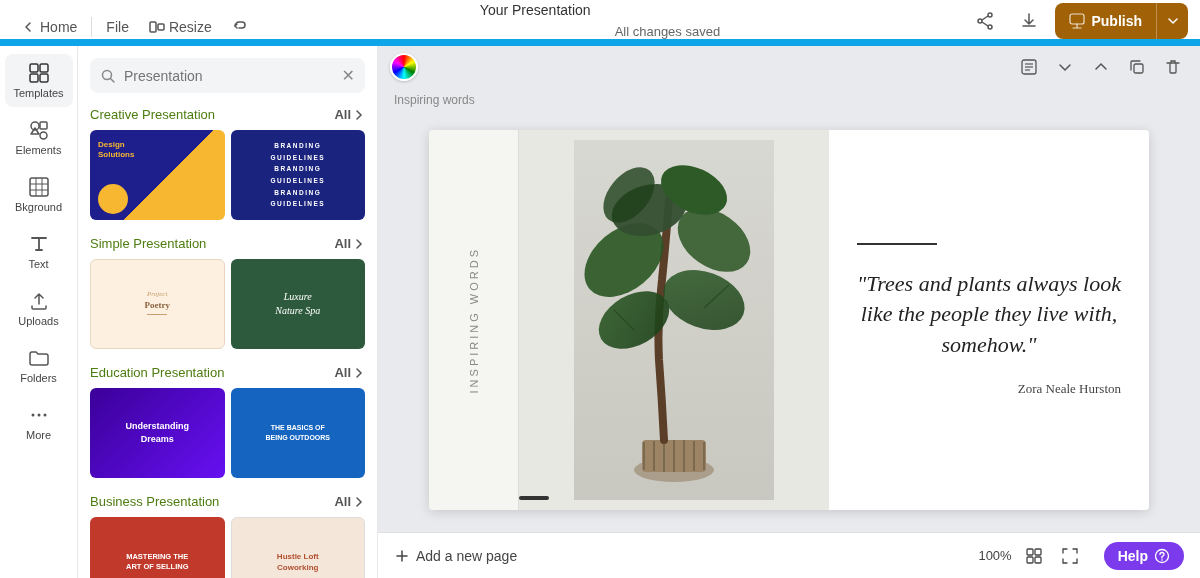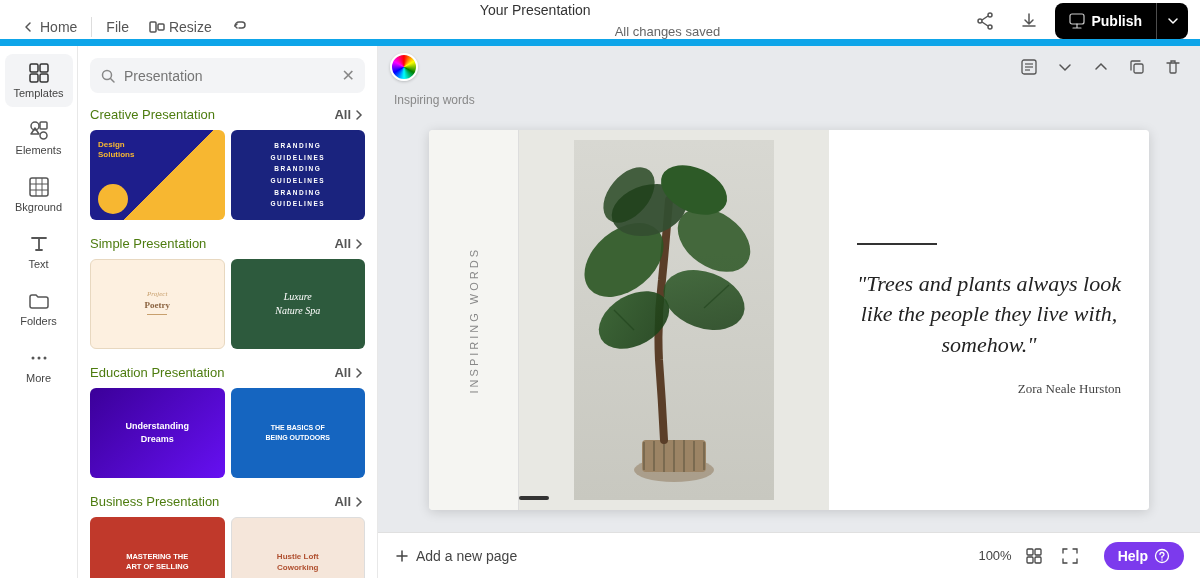--- a/index.html
+++ b/index.html
@@ -11,21 +11,21 @@
       background: #fff; border-bottom: 7px solid #0ea5e9;
       padding: 0 12px; gap: 8px; position: relative; z-index: 10;
     }
     .topbar-left { display: flex; align-items: center; gap: 4px; }
     .topbar-home { display: flex; align-items: center; gap: 4px; color: #555; font-size: 14px; cursor: pointer; padding: 4px 8px; border-radius: 6px; }
     .topbar-divider { width: 1px; height: 20px; background: #ddd; margin: 0 2px; }
     .topbar-btn { display: flex; align-items: center; gap: 4px; color: #555; font-size: 14px; cursor: pointer; padding: 4px 8px; border-radius: 6px; }
     .topbar-center { position: absolute; left: 50%; transform: translateX(-50%); display: flex; align-items: center; gap: 16px; }
     .topbar-right { margin-left: auto; display: flex; align-items: center; gap: 8px; }
     .topbar-icon-btn { display: flex; align-items: center; justify-content: center; width: 36px; height: 36px; border-radius: 6px; cursor: pointer; color: #555; }
-    .publish-btn { display: flex; align-items: center; background: #000000; color: #fff; border: none; border-radius: 8px; cursor: pointer; font-size: 14px; font-weight: 600; overflow: hidden; }
+    .publish-btn { display: flex; align-items: center; background: #a16207; color: #fff; border: none; border-radius: 8px; cursor: pointer; font-size: 14px; font-weight: 600; overflow: hidden; }
     .publish-main { display: flex; align-items: center; gap: 6px; padding: 8px 14px; }
     .publish-chevron { display: flex; align-items: center; justify-content: center; width: 32px; height: 36px; border-left: 1px solid rgba(255,255,255,0.3); }
 
     
     .main-layout { display: flex; height: calc(578px - 46px); }
 
     
     .icon-sidebar { width: 78px; background: #fff; border-right: 1px solid #e8e8e8; display: flex; flex-direction: column; align-items: center; padding: 8px 0; gap: 4px; }
     .icon-sidebar-item { display: flex; flex-direction: column; align-items: center; gap: 3px; padding: 8px 6px; border-radius: 8px; cursor: pointer; width: 68px; }
     .icon-sidebar-item.active { background: #f3f4f6; }
@@ -178,20 +178,27 @@
         <line x1="8" y1="2" x2="8" y2="20" stroke="#555" stroke-width="1"></line>
         <line x1="14" y1="2" x2="14" y2="20" stroke="#555" stroke-width="1"></line>
       </svg>
       <span class="icon-sidebar-label">Bkground</span>
     </div>
     <div class="icon-sidebar-item">
       <svg width="22" height="22" viewBox="0 0 22 22">
         <path d="M4 5h14M11 5v12M8 17h6" stroke="#555" stroke-width="1.8" stroke-linecap="round"></path>
       </svg>
       <span class="icon-sidebar-label">Text</span>
+    </div>
+    <div class="icon-sidebar-item">
+      <svg width="22" height="22" viewBox="0 0 22 22">
+        <path d="M11 14V4M7 8l4-4 4 4" stroke="#555" stroke-width="1.5" stroke-linecap="round" stroke-linejoin="round" fill="none"></path>
+        <path d="M4 16v2a1 1 0 001 1h12a1 1 0 001-1v-2" stroke="#555" stroke-width="1.5" stroke-linecap="round" fill="none"></path>
+      </svg>
+      <span class="icon-sidebar-label">Uploads</span>
     </div>
     <div class="icon-sidebar-item">
       <svg width="22" height="22" viewBox="0 0 22 22">
         <path d="M2 7a2 2 0 012-2h4l2 2h8a2 2 0 012 2v7a2 2 0 01-2 2H4a2 2 0 01-2-2V7z" fill="none" stroke="#555" stroke-width="1.5"></path>
       </svg>
       <span class="icon-sidebar-label">Folders</span>
     </div>
     <div class="icon-sidebar-item">
       <svg width="22" height="22" viewBox="0 0 22 22">
         <circle cx="5" cy="11" r="1.5" fill="#555"></circle>

